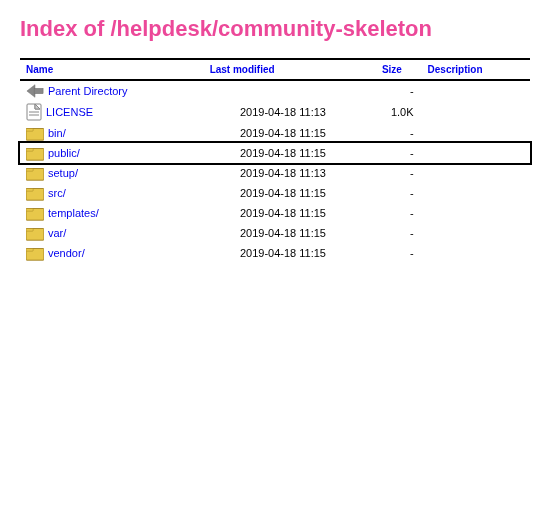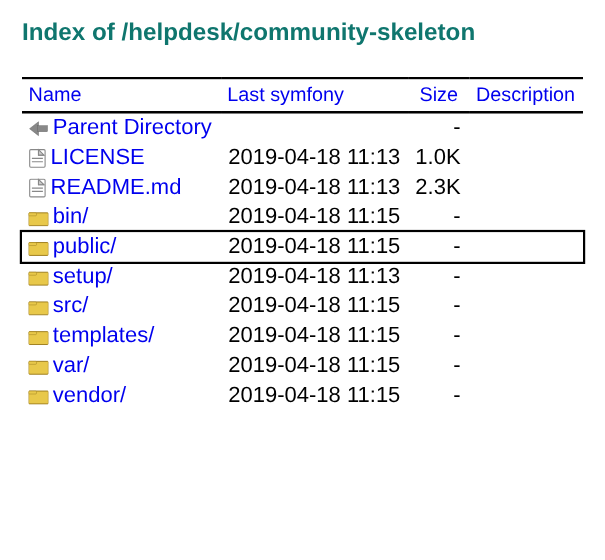--- a/index.html
+++ b/index.html
@@ -7,45 +7,45 @@
       font-family: Arial, Helvetica, sans-serif;
       font-size: 14px;
       background: #fff;
       color: #000;
       padding: 16px 20px;
       width: 550px;
     }
     h1 {
       font-size: 22px;
       font-weight: bold;
-      margin-bottom: 28px;
-      color: #0f766e;
+      margin-bottom: 16px;
+      color: #ec4899;
     }
     table {
       width: 100%;
       border-collapse: collapse;
     }
     thead tr {
       border-bottom: 2px solid #000;
       border-top: 2px solid #000;
     }
     thead th {
       text-align: left;
       padding: 4px 6px;
-      font-weight: normal;
+      font-weight: bold;
       color: #00e;
-      font-size: 18px;
+      font-size: 10px;
     }
     thead th.right {
       text-align: center;
     }
     tbody tr td {
       padding: 2px 6px;
       vertical-align: middle;
-      font-size: 20px;
+      font-size: 11px;
     }
     td.name-col { white-space: nowrap; }
     td.date-col { white-space: nowrap; text-align: center; }
     td.size-col { text-align: right; white-space: nowrap; padding-right: 8px; }
     td.desc-col { }
     a {
       color: #00e;
       text-decoration: none;
     }
     .name-cell {
@@ -79,21 +79,21 @@
   </style>
 </head>
 <body>
 
 <h1>Index of /helpdesk/community-skeleton</h1>
 
 <table>
   <thead>
     <tr>
       <th><a href="#">Name</a></th>
-      <th><a href="#">Last symfony</a></th>
+      <th><a href="#">Last modified</a></th>
       <th class="right"><a href="#">Size</a></th>
       <th><a href="#">Description</a></th>
     </tr>
   </thead>
   <tbody id="file-rows">
   <tr>
         <td class="name-col">
           <span class="name-cell">
             <svg class="parent-icon" viewBox="0 0 20 16" xmlns="http://www.w3.org/2000/svg">
       <polygon points="10,1 1,8 10,15" fill="#888" stroke="#666" stroke-width="0.5"></polygon>
@@ -119,37 +119,20 @@
             <a href="LICENSE">LICENSE</a>
           </span>
         </td>
         <td class="date-col">2019-04-18 11:13</td>
         <td class="size-col">1.0K</td>
         <td class="desc-col"></td>
       </tr>
       <tr>
         <td class="name-col">
           <span class="name-cell">
-            <svg class="file-icon" viewBox="0 0 16 18" xmlns="http://www.w3.org/2000/svg">
-      <rect x="1" y="1" width="14" height="16" rx="1" fill="#fff" stroke="#888" stroke-width="1"></rect>
-      <polyline points="9,1 9,6 14,6" fill="none" stroke="#888" stroke-width="1"></polyline>
-      <polygon points="9,1 14,6 9,6" fill="#ccc" stroke="#888" stroke-width="1"></polygon>
-      <line x1="3" y1="9" x2="13" y2="9" stroke="#888" stroke-width="1"></line>
-      <line x1="3" y1="12" x2="13" y2="12" stroke="#888" stroke-width="1"></line>
-    </svg>
-            <a href="README.md">README.md</a>
-          </span>
-        </td>
-        <td class="date-col">2019-04-18 11:13</td>
-        <td class="size-col">2.3K</td>
-        <td class="desc-col"></td>
-      </tr>
-      <tr>
-        <td class="name-col">
-          <span class="name-cell">
             <svg class="folder-icon" viewBox="0 0 20 16" xmlns="http://www.w3.org/2000/svg">
       <rect x="0" y="3" width="20" height="13" rx="1" fill="#e8c84a" stroke="#a08020" stroke-width="1"></rect>
       <rect x="0" y="3" width="8" height="3" rx="1" fill="#e8c84a" stroke="#a08020" stroke-width="0.5"></rect>
     </svg>
             <a href="bin/">bin/</a>
           </span>
         </td>
         <td class="date-col">2019-04-18 11:15</td>
         <td class="size-col">-</td>
         <td class="desc-col"></td>

